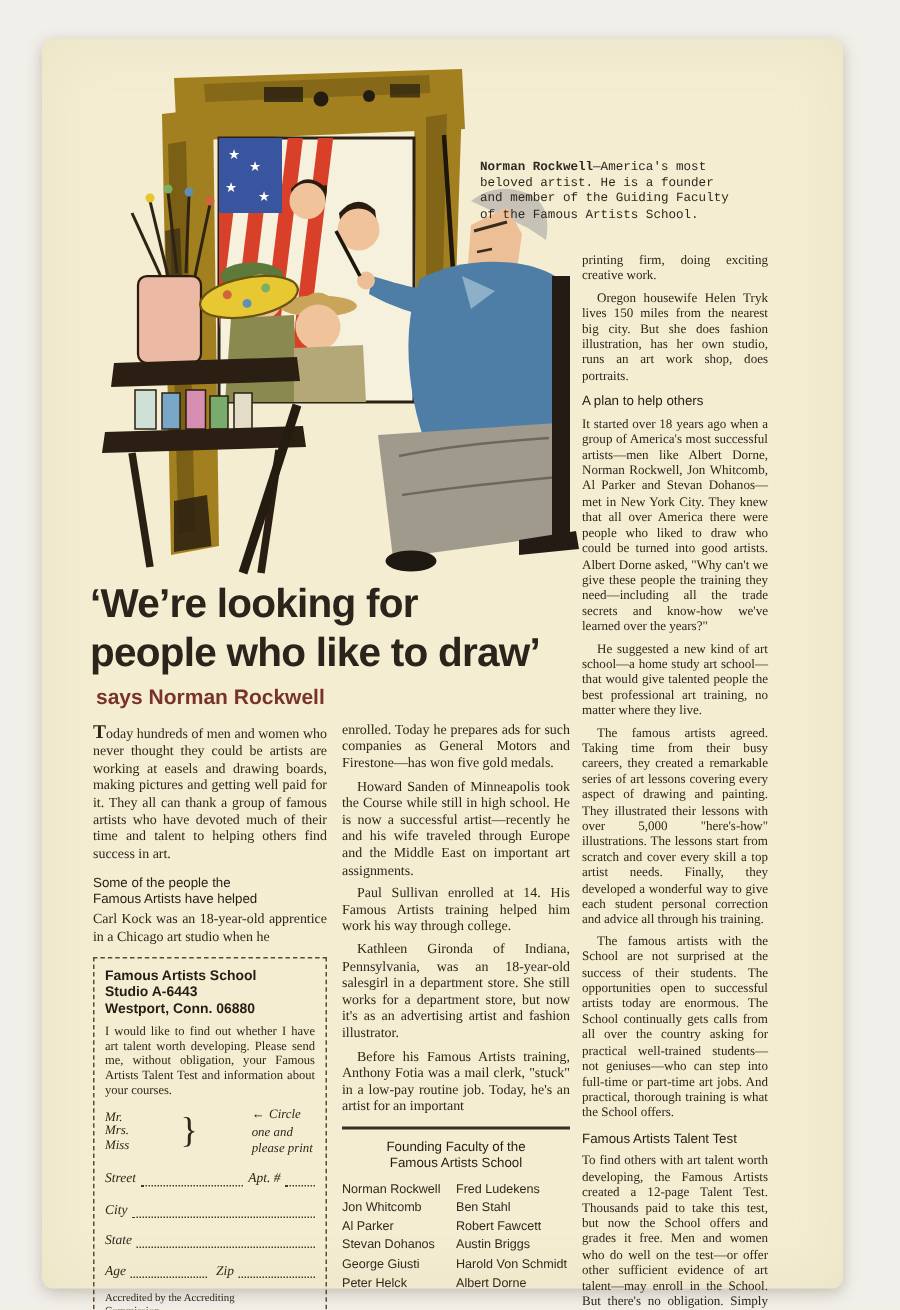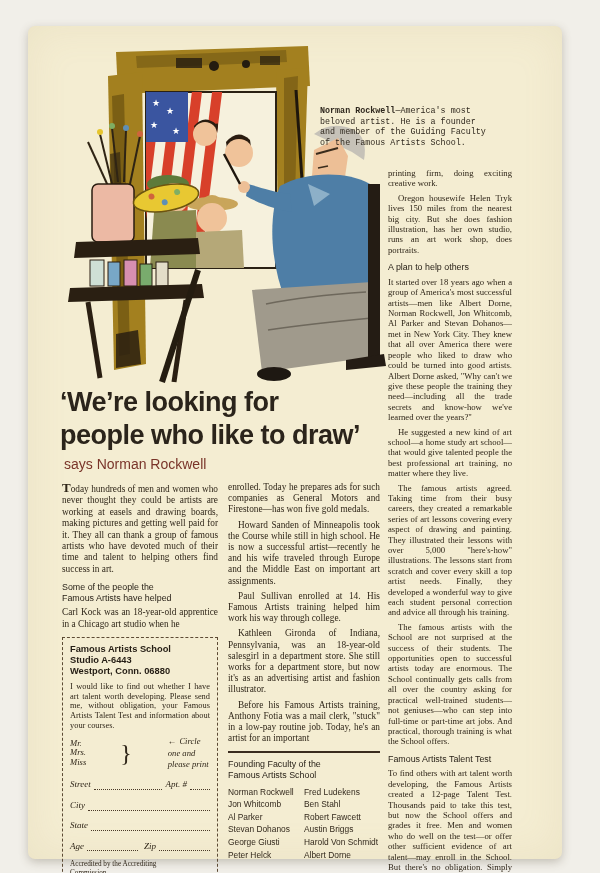--- a/index.html
+++ b/index.html
@@ -26,21 +26,21 @@
   
   .headline{
     position:absolute;left:32px;top:360px;width:330px;
     font-family:"Liberation Sans","DejaVu Sans",sans-serif;
     font-weight:bold;font-size:27px;line-height:33px;
     color:#2b241b;letter-spacing:-.5px;
   }
   .byline{
     position:absolute;left:36px;top:430px;
     font-family:"Liberation Sans","DejaVu Sans",sans-serif;
-    font-weight:normal;font-size:14px;color:#793429;
+    font-weight:bold;font-size:14px;color:#793429;
   }
   
   .col{position:absolute;color:#2f2619;text-align:justify;}
   .col p{margin:0 0 4px 0;}
   .col-left{left:34px;top:456px;width:156px;font-size:9.3px;line-height:11.4px;}
   .col-mid{left:200px;top:456px;width:152px;font-size:9.3px;line-height:11.2px;}
   .col-right{left:360px;top:142px;width:124px;font-size:8.7px;line-height:10.4px;}
   .indent{text-indent:10px;}
   .intro::first-letter{font-weight:bold;font-size:13px;}
   .subhead{
@@ -251,21 +251,21 @@
     </div>
   </div>
 
   <div class="col col-mid">
     <p>enrolled. Today he prepares ads for such companies as General Motors and Firestone—has won five gold medals.</p>
     <p class="indent">Howard Sanden of Minneapolis took the Course while still in high school. He is now a successful artist—recently he and his wife traveled through Europe and the Middle East on important art assignments.</p>
     <p class="indent">Paul Sullivan enrolled at 14. His Famous Artists training helped him work his way through college.</p>
     <p class="indent">Kathleen Gironda of Indiana, Pennsylvania, was an 18-year-old salesgirl in a department store. She still works for a department store, but now it's as an advertising artist and fashion illustrator.</p>
     <p class="indent">Before his Famous Artists training, Anthony Fotia was a mail clerk, "stuck" in a low-pay routine job. Today, he's an artist for an important</p>
     <hr class="faculty-rule">
-    <div class="subhead" style="margin-top:2px;">Founding Faculty of the
+    <div class="subhead" style="margin-top:2px;text-align:center;">Founding Faculty of the
 Famous Artists School</div>
     <div class="faculty-names">
       <div class="fcol">
         <span>Norman Rockwell</span>
         <span>Jon Whitcomb</span>
         <span>Al Parker</span>
         <span>Stevan Dohanos</span>
         <span>George Giusti</span>
         <span>Peter Helck</span>
       </div>

